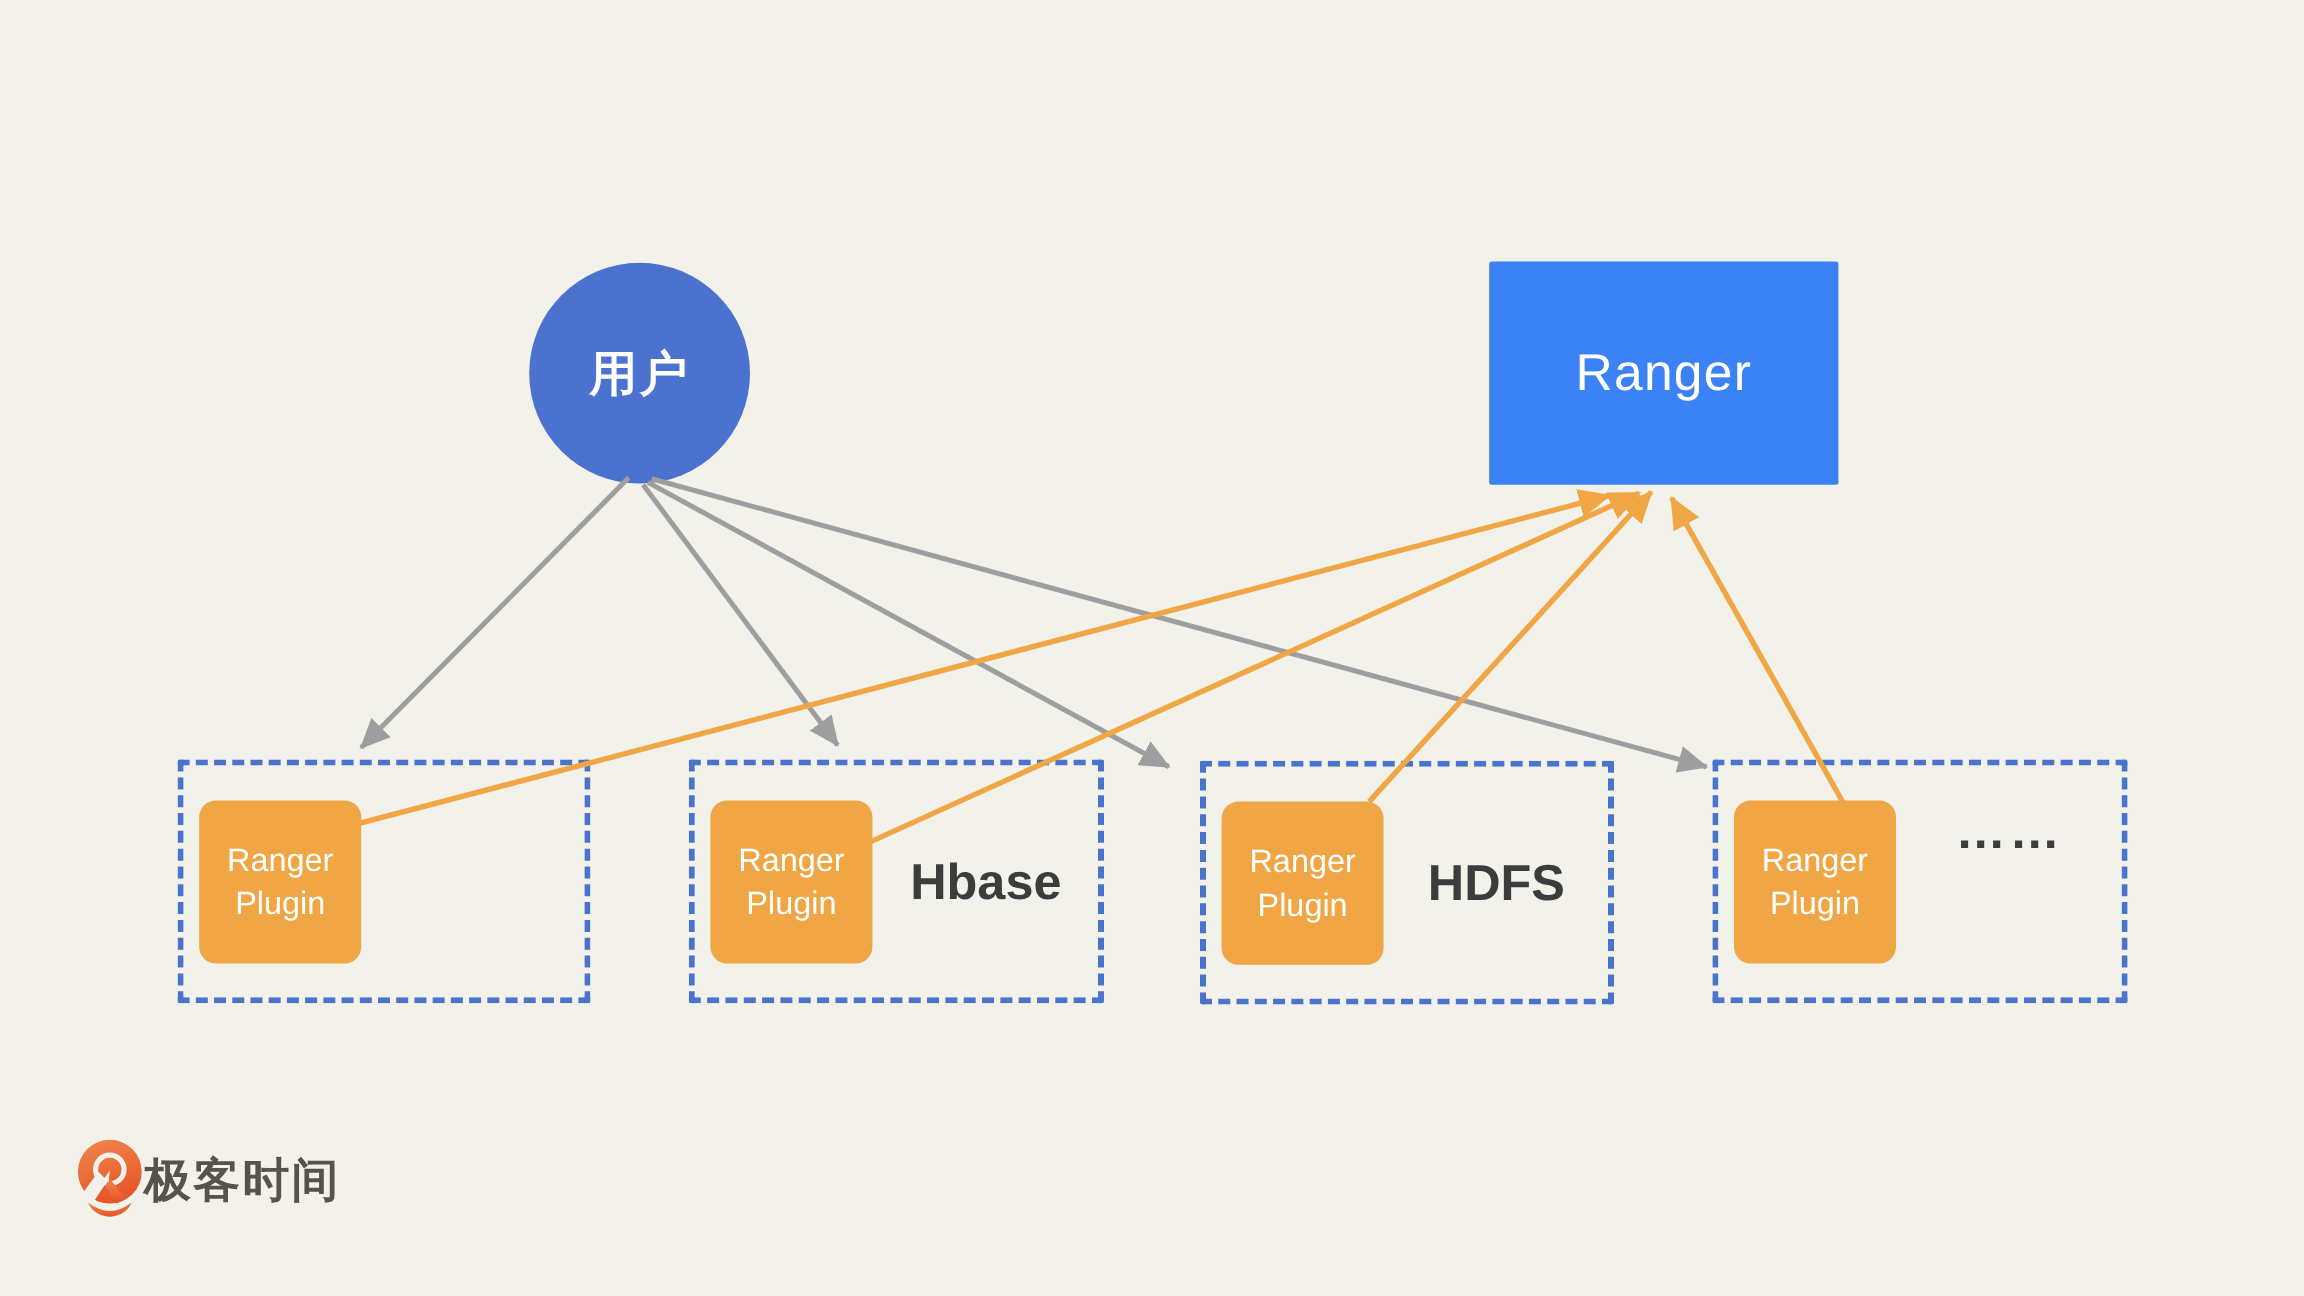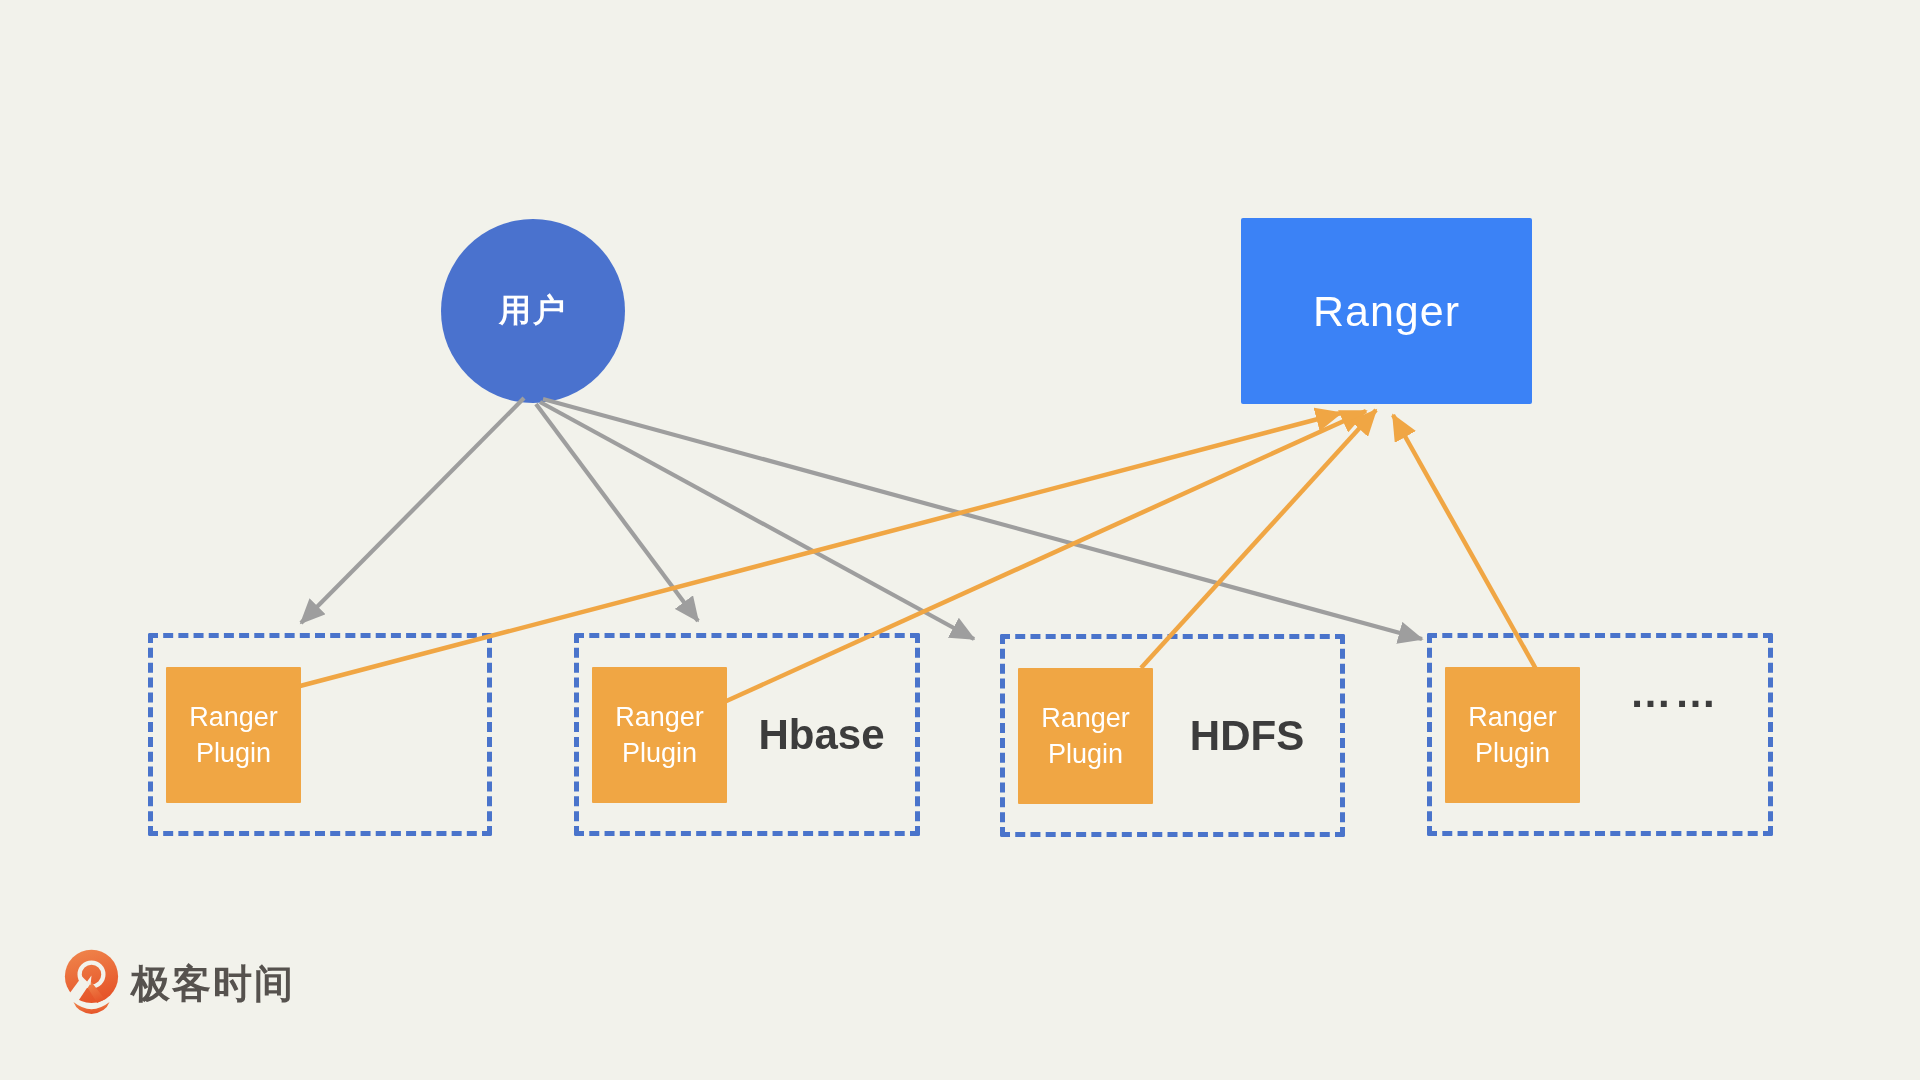--- a/index.html
+++ b/index.html
@@ -22,21 +22,21 @@
     position: absolute;
     left: 441px; top: 219px;
     width: 184px; height: 184px;
     border-radius: 50%;
     background: #4A72CE;
     display: flex; align-items: center; justify-content: center;
     z-index: 1;
   }
   .user-circle span {
     color: #FFFFFF;
-    font-size: 32px;
+    font-size: 40px;
     font-weight: 600;
     letter-spacing: 2px;
   }
   .ranger-box {
     position: absolute;
     left: 1241px; top: 218px;
     width: 291px; height: 186px;
     background: #3b82f6;
     border-radius: 2px;
     display: flex; align-items: center; justify-content: center;
@@ -57,21 +57,21 @@
     border: 5px dashed #4A74CB;
     border-radius: 2px;
     box-sizing: border-box;
     z-index: 1;
   }
   .service-box .plugin {
     position: absolute;
     left: 13px; top: 29px;
     width: 135px; height: 136px;
     background: #F0A644;
-    border-radius: 1px;
+    border-radius: 14px;
     display: flex; align-items: center; justify-content: center;
     text-align: center;
   }
   .service-box .plugin span {
     color: #FFFFFF;
     font-size: 27px;
     font-weight: 500;
     line-height: 1.35;
     width: 110px;
   }
@@ -98,21 +98,20 @@
   }
 
   
   .brand {
     position: absolute;
     left: 63px; top: 948px;
     display: flex; align-items: center;
     z-index: 1;
   }
   .brand .brand-text {
-    margin-left: 11px;
     color: #56524E;
     font-size: 39px;
     font-weight: 600;
     letter-spacing: 2px;
   }
 </style>
 </head>
 <body>
 
 <div class="canvas">

